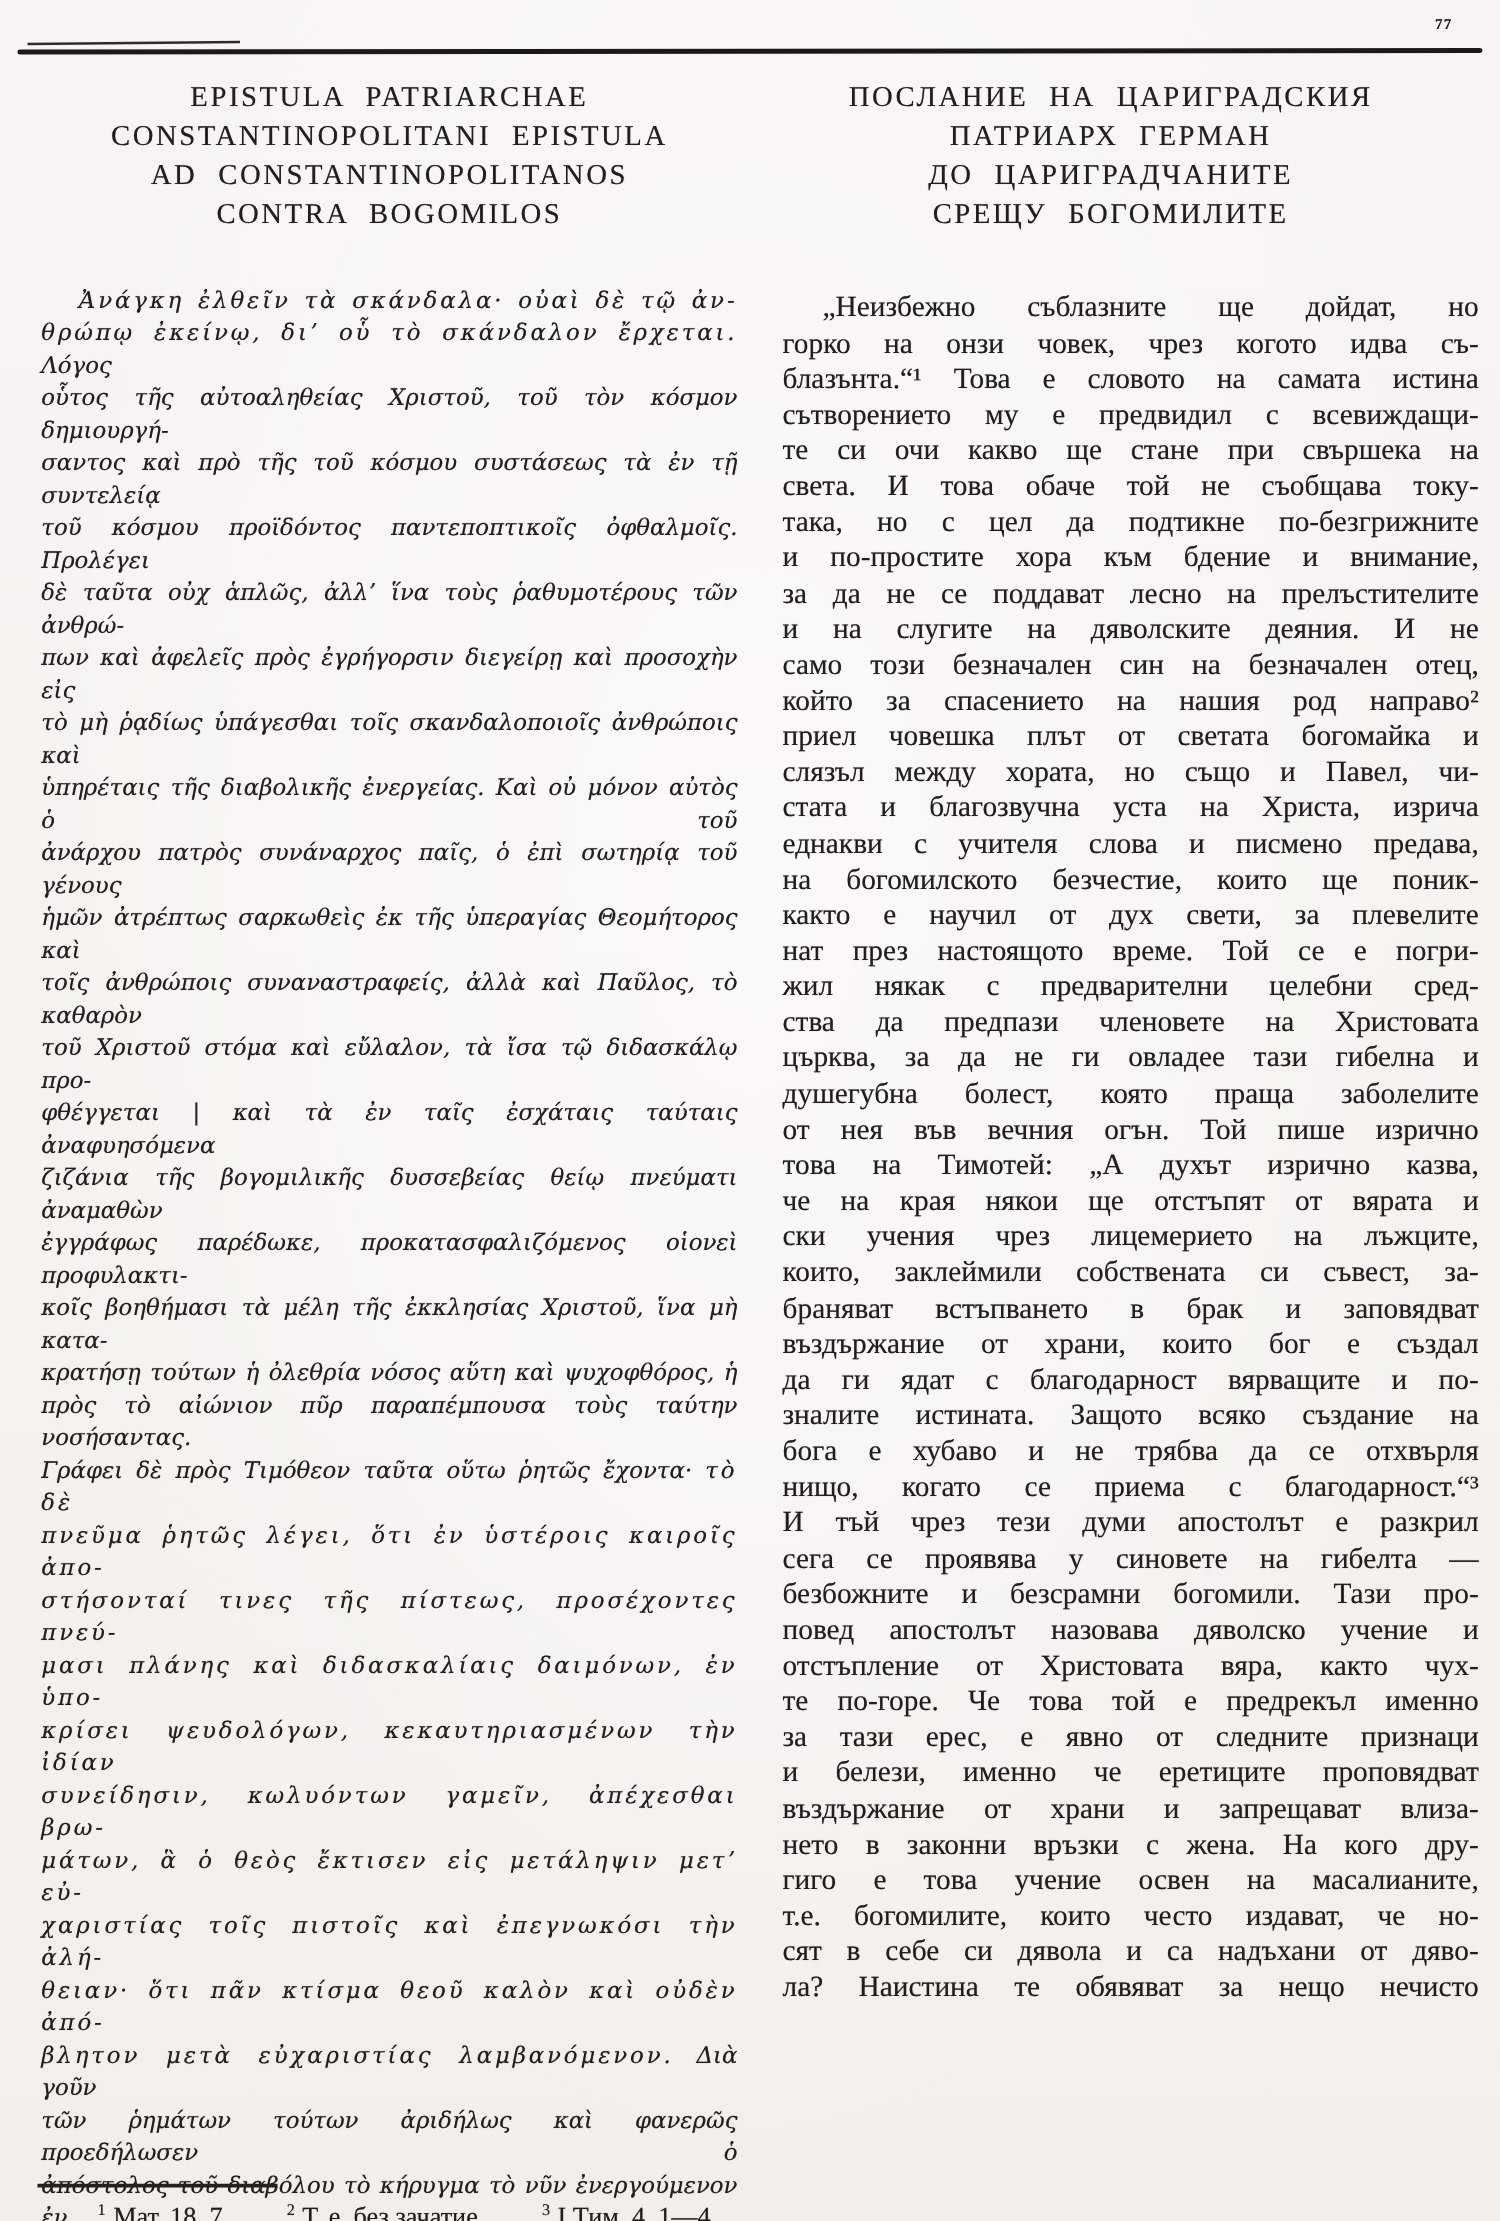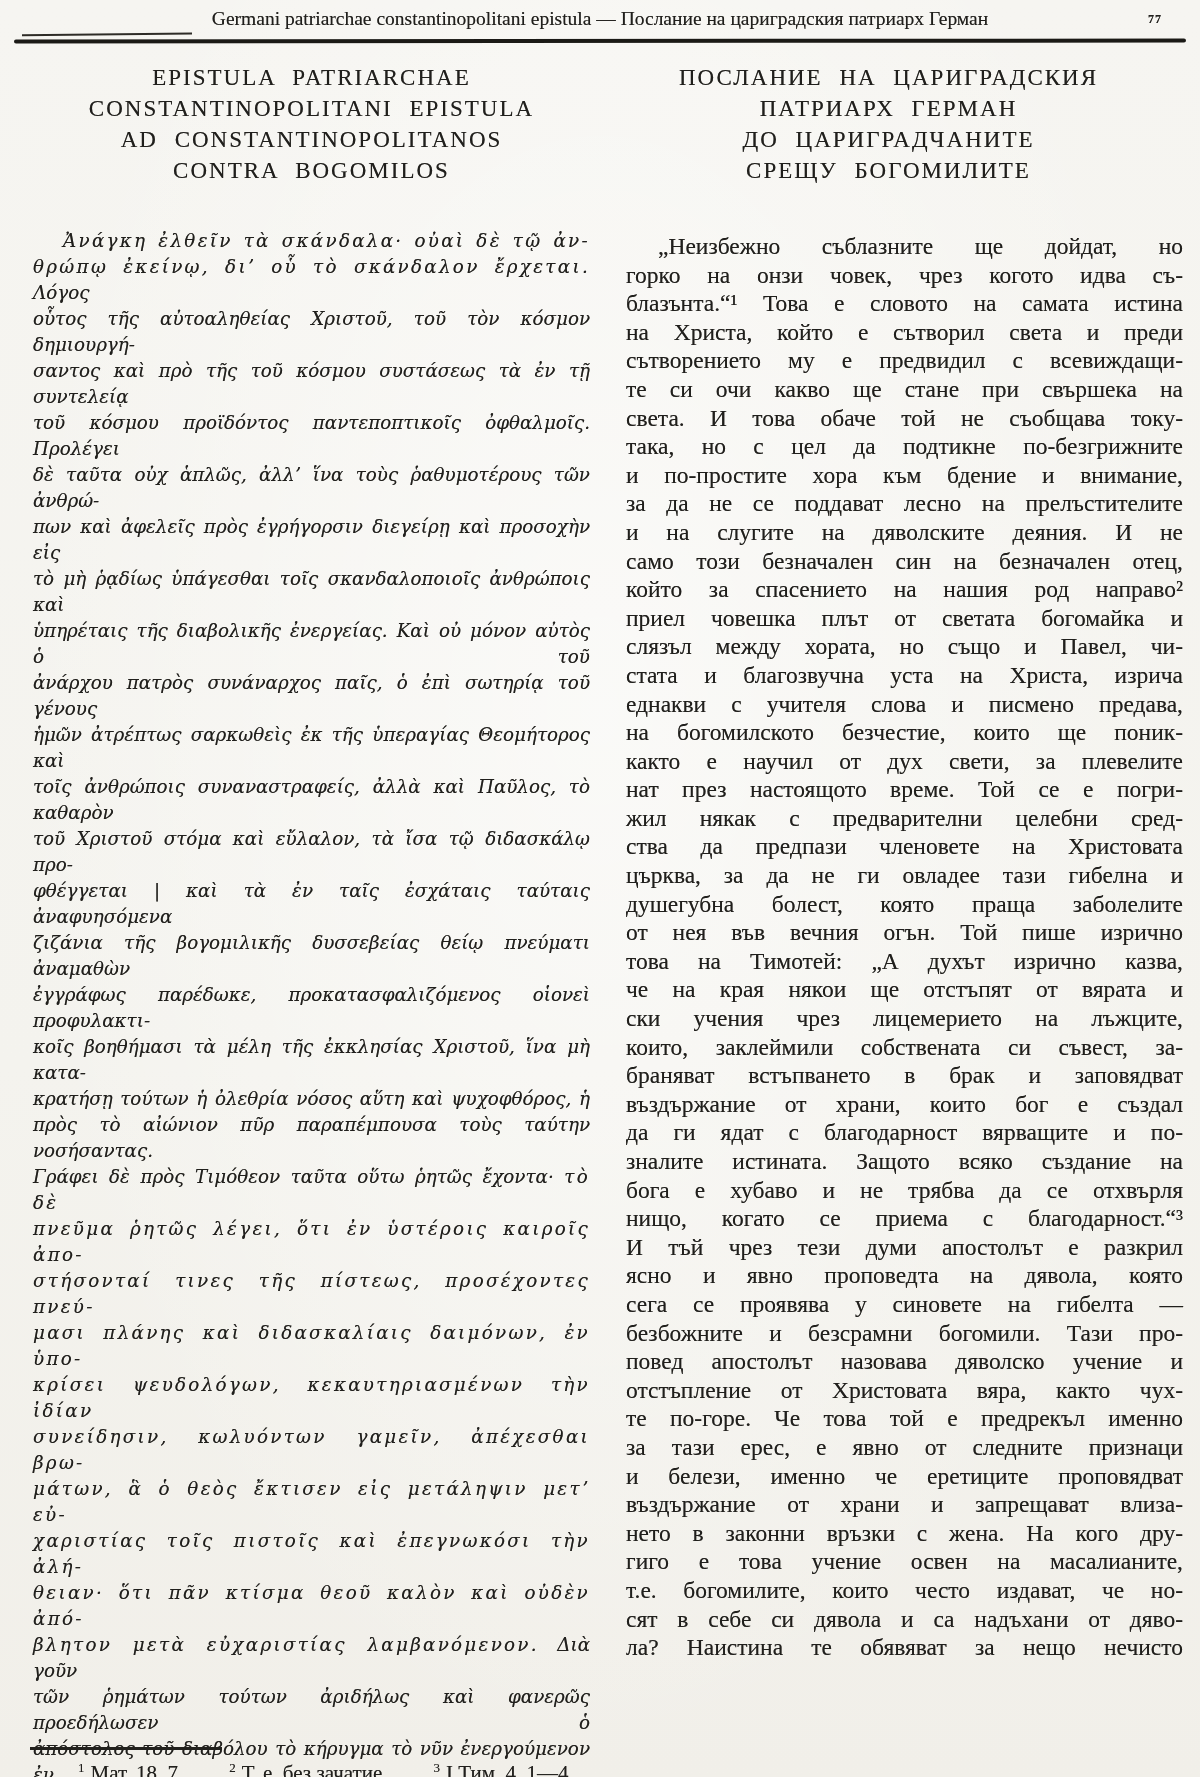--- a/index.html
+++ b/index.html
@@ -77,21 +77,20 @@
     font-size:21px; line-height:30px;
   }
   .footnote{ margin-right:46px; white-space:nowrap; }
   .footnote sup{ font-size:13px; margin-right:6px; }
 </style>
 </head>
 <body>
 
 <div id="page">
 
-  <div id="running-header" class="ink">Germani patriarchae constantinopolitani epistula — Послание на цариградския патриарх Герман</div>
   <div id="page-number" class="ink">77</div>
   <div id="header-rule"></div>
 
   <div id="left-column" class="column">
     <div class="col-title ink">
       <div>EPISTULA PATRIARCHAE</div>
       <div>CONSTANTINOPOLITANI EPISTULA</div>
       <div>AD CONSTANTINOPOLITANOS</div>
       <div>CONTRA BOGOMILOS</div>
     </div>
@@ -134,21 +133,20 @@
     <div class="col-title ink">
       <div>ПОСЛАНИЕ НА ЦАРИГРАДСКИЯ</div>
       <div>ПАТРИАРХ ГЕРМАН</div>
       <div>ДО ЦАРИГРАДЧАНИТЕ</div>
       <div>СРЕЩУ БОГОМИЛИТЕ</div>
     </div>
     <div id="bulgarian-text" class="ink">
         <div><span>„Неизбежно съблазните ще дойдат, но</span></div>
         <div><span>горко на онзи човек, чрез когото идва съ-</span></div>
         <div><span>блазънта.“¹ Това е словото на самата истина</span></div>
-        <div><span>на Христа, който е сътворил света и преди</span></div>
         <div><span>сътворението му е предвидил с всевиждащи-</span></div>
         <div><span>те си очи какво ще стане при свършека на</span></div>
         <div><span>света. И това обаче той не съобщава току-</span></div>
         <div><span>така, но с цел да подтикне по-безгрижните</span></div>
         <div><span>и по-простите хора към бдение и внимание,</span></div>
         <div><span>за да не се поддават лесно на прелъстителите</span></div>
         <div><span>и на слугите на дяволските деяния. И не</span></div>
         <div><span>само този безначален син на безначален отец,</span></div>
         <div><span>който за спасението на нашия род направо²</span></div>
         <div><span>приел човешка плът от светата богомайка и</span></div>
@@ -167,21 +165,20 @@
         <div><span>че на края някои ще отстъпят от вярата и</span></div>
         <div><span>ски учения чрез лицемерието на лъжците,</span></div>
         <div><span>които, заклеймили собствената си съвест, за-</span></div>
         <div><span>браняват встъпването в брак и заповядват</span></div>
         <div><span>въздържание от храни, които бог е създал</span></div>
         <div><span>да ги ядат с благодарност вярващите и по-</span></div>
         <div><span>зналите истината. Защото всяко създание на</span></div>
         <div><span>бога е хубаво и не трябва да се отхвърля</span></div>
         <div><span>нищо, когато се приема с благодарност.“³</span></div>
         <div><span>И тъй чрез тези думи апостолът е разкрил</span></div>
-        <div><span>ясно и явно проповедта на дявола, която</span></div>
         <div><span>сега се проявява у синовете на гибелта —</span></div>
         <div><span>безбожните и безсрамни богомили. Тази про-</span></div>
         <div><span>повед апостолът назовава дяволско учение и</span></div>
         <div><span>отстъпление от Христовата вяра, както чух-</span></div>
         <div><span>те по-горе. Че това той е предрекъл именно</span></div>
         <div><span>за тази ерес, е явно от следните признаци</span></div>
         <div><span>и белези, именно че еретиците проповядват</span></div>
         <div><span>въздържание от храни и запрещават влиза-</span></div>
         <div><span>нето в законни връзки с жена. На кого дру-</span></div>
         <div><span>гиго е това учение освен на масалианите,</span></div>

